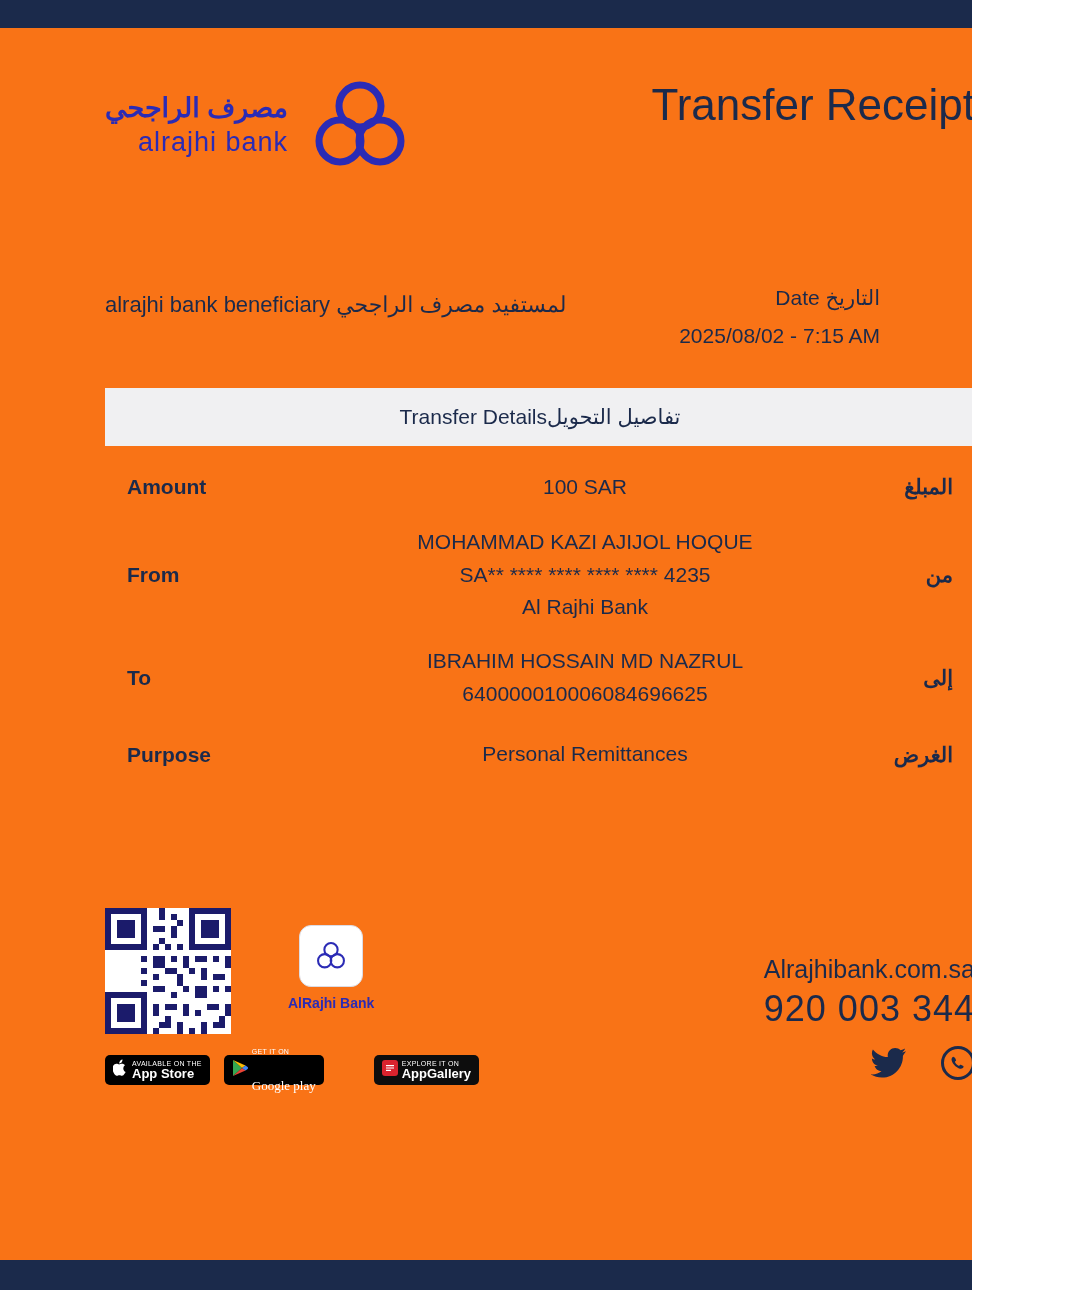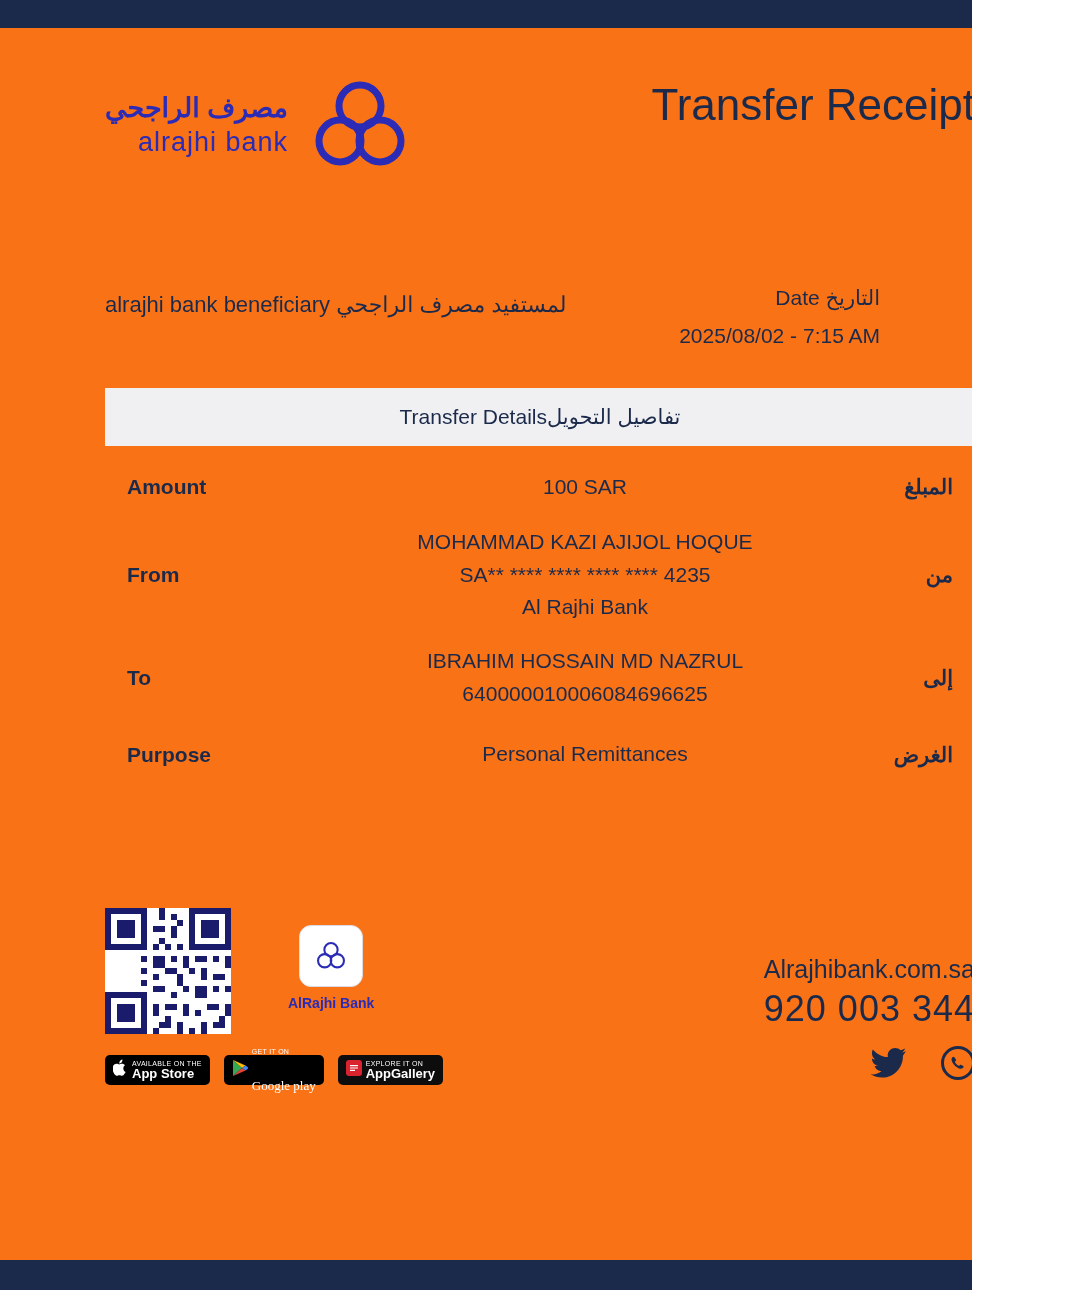--- a/index.html
+++ b/index.html
@@ -233,21 +233,21 @@
   .store {
     height: 30px;
     border-radius: 5px;
     display: flex;
     align-items: center;
     gap: 4px;
     padding: 0 8px;
     color: #ffffff;
     background: #000000;
   }
-  .store.gallery { background: #0d0d0d; }
+  .store.gallery { background: #0d0d0d; margin-left: 36px; }
   .store-txt { line-height: 1.05; }
   .store-small {
     display: block;
     font-size: 7px;
     letter-spacing: .3px;
     text-transform: uppercase;
   }
   .store-big {
     display: block;
     font-size: 13px;

